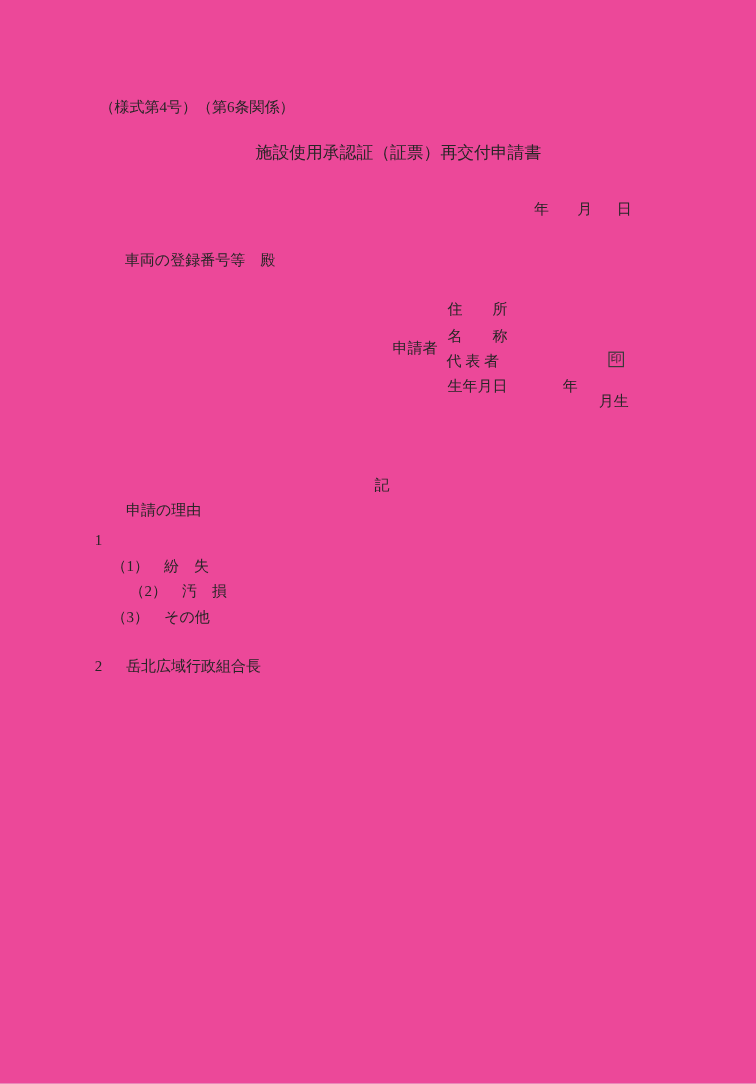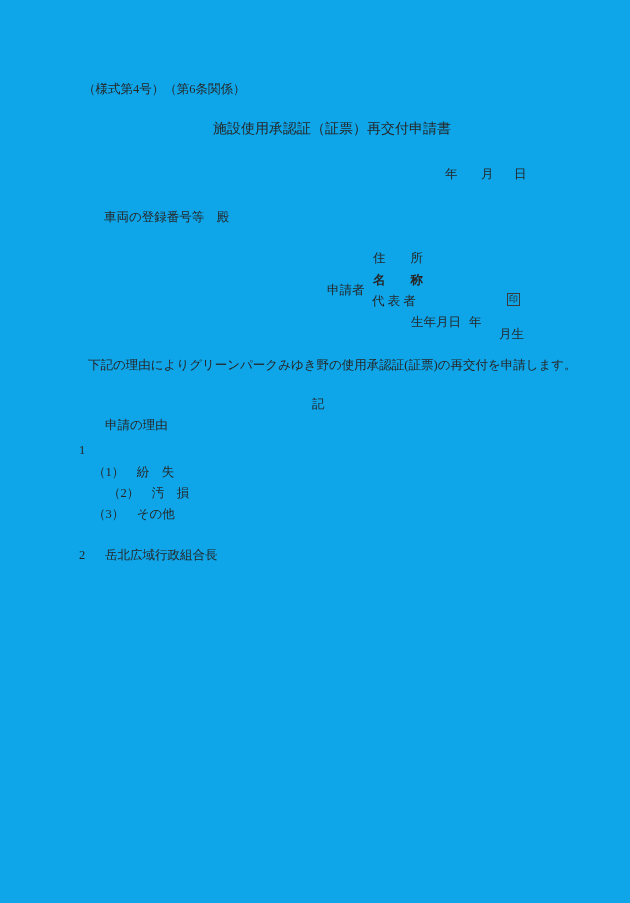--- a/index.html
+++ b/index.html
@@ -6,21 +6,21 @@
   body{
     background:#fbfbfa;
     font-family:"Liberation Serif","DejaVu Serif",serif;
     color:#262626;
     -webkit-font-smoothing:antialiased;
   }
   .page{
     position:relative;
     width:630px;
     height:903px;
-    background:#0ea5e9;
+    background:#ec4899;
     border-bottom:1px solid #e9e9e9;
     overflow:hidden;
   }
   .abs{position:absolute;white-space:pre;font-size:12.5px;line-height:1.2;}
   .doc-title{font-size:14px;text-align:right;}
   .seal-box{
     position:absolute;
     width:13px;height:13px;
     border:1px solid #3a3a3a;
     display:flex;align-items:center;justify-content:center;
@@ -43,34 +43,33 @@
     <span class="abs" style="left:514px;top:167px;">日</span>
   </div>
 
   <div class="abs" style="left:104px;top:210px;">車両の登録番号等　殿</div>
 
   <div>
     <span class="abs" style="left:327px;top:284px;font-family:Liberation Mono, monospace;">申請者</span>
 
     <span class="abs" style="left:373px;top:251px;">住　　所</span>
 
-    <span class="abs" style="left:373px;top:273px;font-weight:bold;">名　　称</span>
+    <span class="abs" style="left:373px;top:273px;">名　　称</span>
 
     <span class="abs" style="left:372px;top:294px;">代 表 者</span>
 
     <span class="seal-box" style="left:507px;top:293px;">
         <span>印</span>
       </span>
 
-    <span class="abs" style="left:373px;top:315px;margin-left:38px;">生年月日</span>
+    <span class="abs" style="left:373px;top:315px;">生年月日</span>
     <span class="abs" style="left:469px;top:315px;">年</span>
     <span class="abs" style="left:499px;top:315px;margin-top:12px;">月生</span>
   </div>
 
-  <div class="abs" style="left:88px;top:358px;">下記の理由によりグリーンパークみゆき野の使用承認証(証票)の再交付を申請します。</div>
 
   <div class="abs" style="left:312px;top:397px;">記</div>
 
   <div>
     <span class="abs" style="left:79px;top:443px;">1</span>
     <span class="abs" style="left:105px;top:418px;">申請の理由</span>
 
     <span class="abs" style="left:93px;top:465px;">（1）　紛　失</span>
     <span class="abs" style="left:108px;top:486px;">（2）　汚　損</span>
     <span class="abs" style="left:93px;top:507px;">（3）　その他</span>

